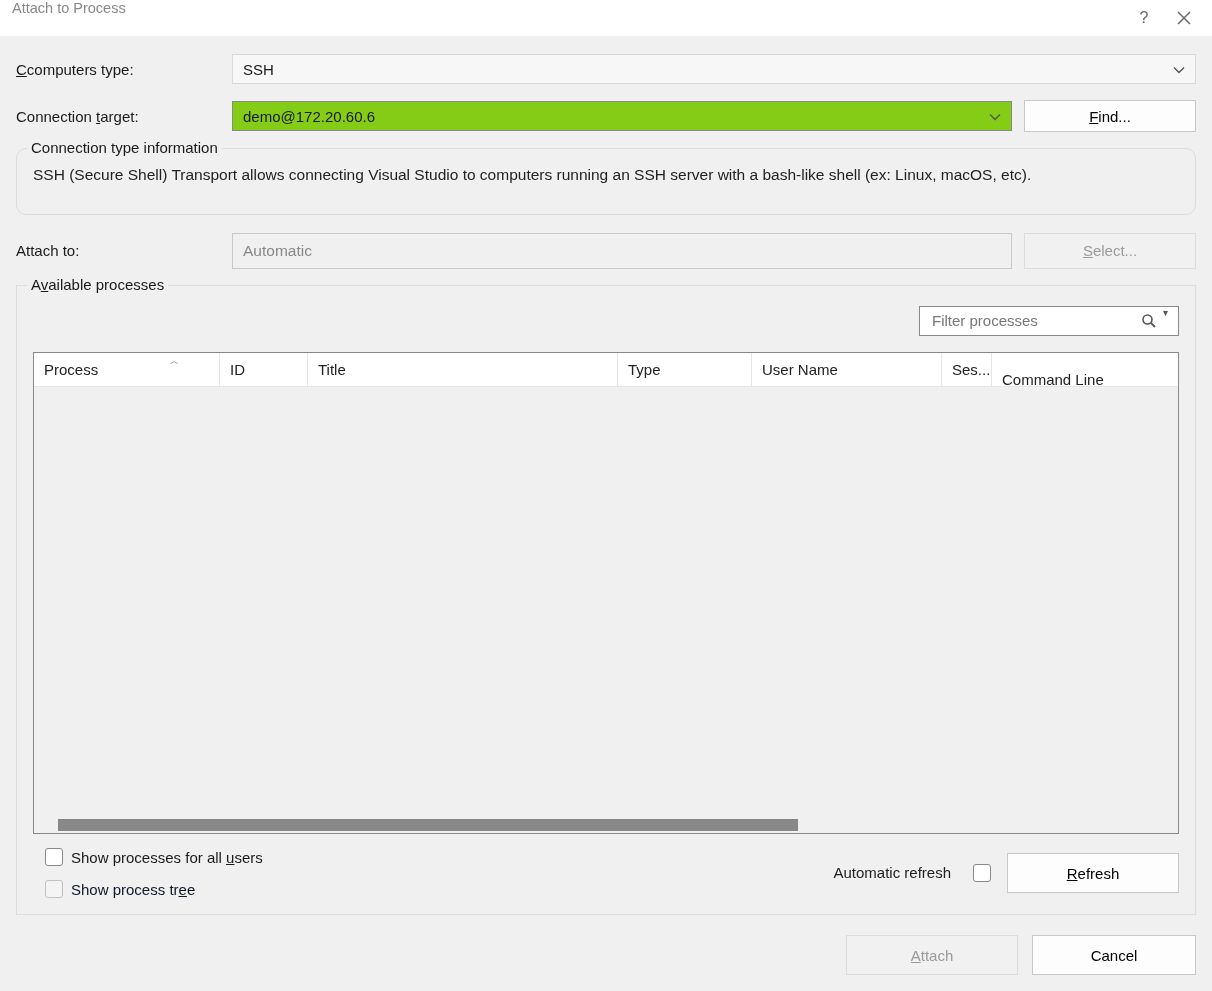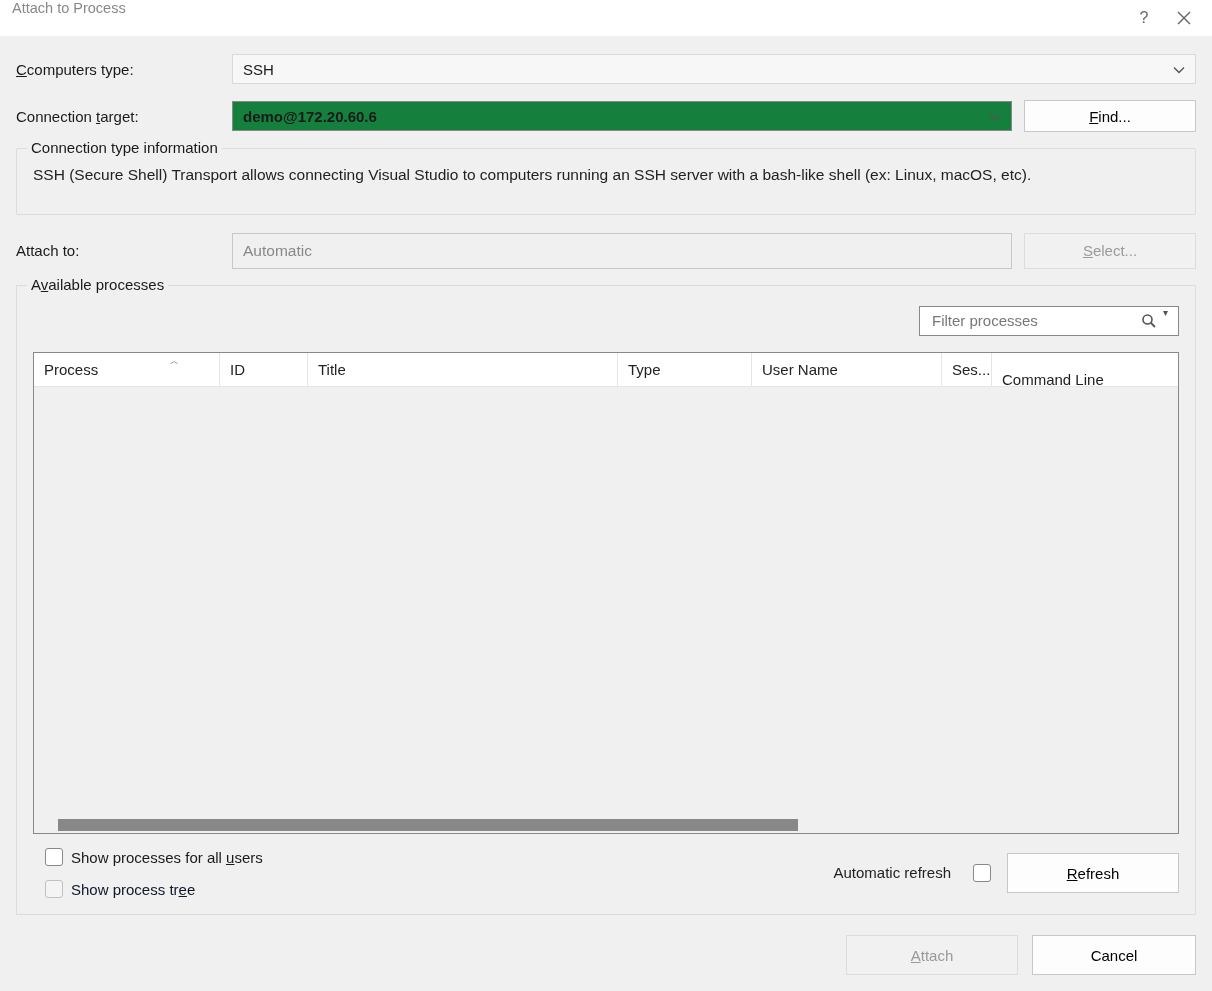--- a/index.html
+++ b/index.html
@@ -66,21 +66,21 @@
     position: relative;
     cursor: default;
   }
   .combo .chev {
     position: absolute;
     right: 10px;
     top: 50%;
     transform: translateY(-50%);
     color: #555;
   }
-  .combo.white { background: #15803d; border: 1px solid #888; font-weight: bold; }
+  .combo.white { background: #84cc16; border: 1px solid #888; }
   .btn {
     height: 30px;
     border: 1px solid #c8c8c8;
     background: #fdfdfd;
     font-size: 15px;
     cursor: pointer;
     display: inline-flex;
     align-items: center;
     justify-content: center;
     padding: 0 12px;
@@ -88,21 +88,21 @@
   }
   .btn.find { width: 172px; margin-left: 12px; height: 32px; }
   .btn:disabled, .btn.disabled {
     color: #9a9a9a;
     border: 1px solid #dcdcdc;
     background: #f1f1f1;
     cursor: default;
   }
   .fieldset {
     border: 1px solid #dcdcdc;
-    border-radius: 2px;
+    border-radius: 10px;
     padding: 14px 16px 26px 16px;
     margin-bottom: 18px;
     position: relative;
   }
   .fieldset-legend {
     position: absolute;
     top: -10px;
     left: 10px;
     background: #f0f0f0;
     padding: 0 4px;

